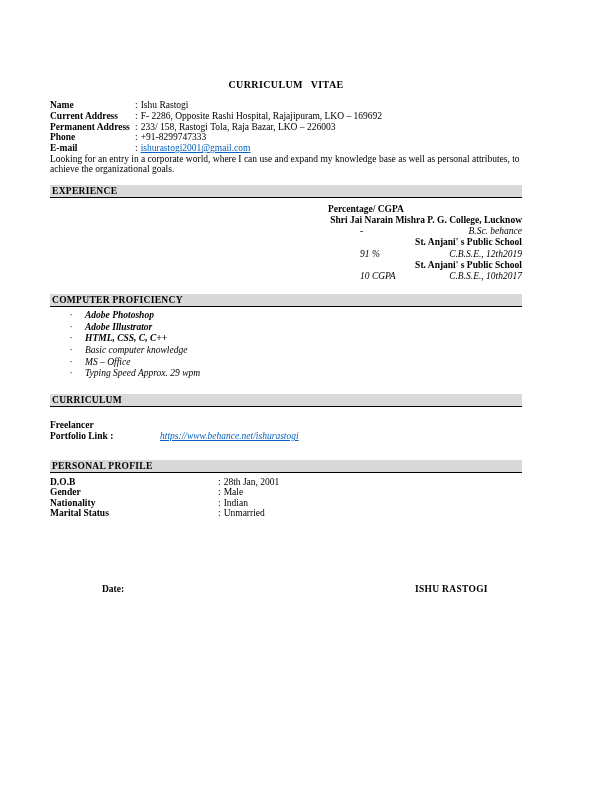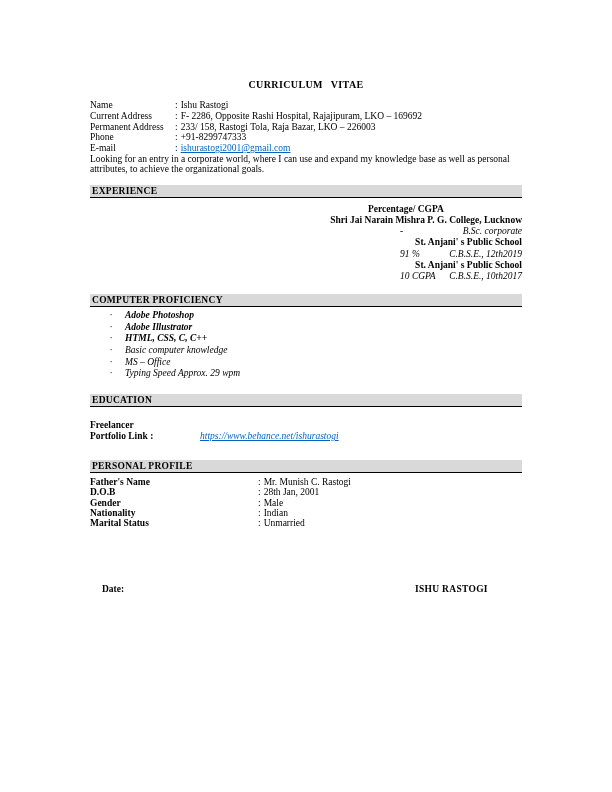--- a/index.html
+++ b/index.html
@@ -5,32 +5,32 @@
   html,body { margin:0; padding:0; background:#ffffff; }
   .page {
     position:relative;
     width:612px; height:792px;
     margin:0 auto;
     background:#ffffff;
     font-family:"Liberation Serif", serif;
     font-size:9.5px;
     color:#000;
     box-sizing:border-box;
-    padding:79px 90px 0 90px;
+    padding:79px 90px 0 50px;
   }
   .title {
     text-align:center;
     font-weight:bold;
     font-size:10px;
     letter-spacing:0.4px;
     word-spacing:5px;
     margin:0 0 10px 0;
   }
   .row { line-height:10.8px; white-space:nowrap; }
-  .contact .label { display:inline-block; width:85px; font-weight:normal; }
+  .contact .label { display:inline-block; width:85px; font-weight:bold; }
   .colon { display:inline-block; margin-right:3px; }
   a.link { color:#0563C1; text-decoration:underline; }
   .section-bar {
     background:#D9D9D9;
     border-bottom:1.2px solid #000;
     font-weight:bold;
     height:12px; line-height:12px;
     padding-left:2px;
     letter-spacing:0.3px;
   }
@@ -88,21 +88,21 @@
   </div>
 
   <div class="objective-text">Looking for an entry in a corporate world, where I can use and expand my knowledge base as well as personal attributes, to achieve the organizational goals.</div>
 
   <div class="section-bar bar-education">EXPERIENCE</div>
   <div class="edu">
     <div class="edu-header">Percentage/ CGPA</div>
 
     <div class="edu-row bold">Shri Jai Narain Mishra P. G. College, Lucknow</div>
     <div class="edu-row">
-      <span class="edu-detail-text">B.Sc. corporate</span><span class="edu-year"></span>
+      <span class="edu-detail-text">B.Sc. behance</span><span class="edu-year"></span>
       <span class="edu-score">-</span>
     </div>
 
     <div class="edu-row bold">St. Anjani' s Public School</div>
     <div class="edu-row">
       <span class="edu-detail-text">C.B.S.E., 12th</span><span class="edu-year">2019</span>
       <span class="edu-score">91 %</span>
     </div>
 
     <div class="edu-row bold">St. Anjani' s Public School</div>
@@ -127,33 +127,30 @@
       <span class="bullet-glyph">·</span><span class="bullet-text">Basic computer knowledge</span>
     </div>
     <div class="bullet-row">
       <span class="bullet-glyph">·</span><span class="bullet-text">MS – Office</span>
     </div>
     <div class="bullet-row">
       <span class="bullet-glyph">·</span><span class="bullet-text">Typing Speed Approx. 29 wpm</span>
     </div>
   </div>
 
-  <div class="section-bar bar-experience">EDUCATION</div>
+  <div class="section-bar bar-experience">CURRICULUM</div>
   <div class="experience-body">
     <div class="exp-row bold">Freelancer</div>
     <div class="exp-row">
       <span class="portfolio-label">Portfolio Link :</span><a href="#" class="link italic">https://www.behance.net/ishurastogi</a>
     </div>
   </div>
 
   <div class="section-bar bar-personal">PERSONAL PROFILE</div>
   <div class="personal">
-    <div class="row">
-      <span class="label">Father's Name</span><span class="colon">:</span><span>Mr. Munish C. Rastogi</span>
-    </div>
     <div class="row">
       <span class="label">D.O.B</span><span class="colon">:</span><span>28th Jan, 2001</span>
     </div>
     <div class="row">
       <span class="label">Gender</span><span class="colon">:</span><span>Male</span>
     </div>
     <div class="row">
       <span class="label">Nationality</span><span class="colon">:</span><span>Indian</span>
     </div>
     <div class="row">

